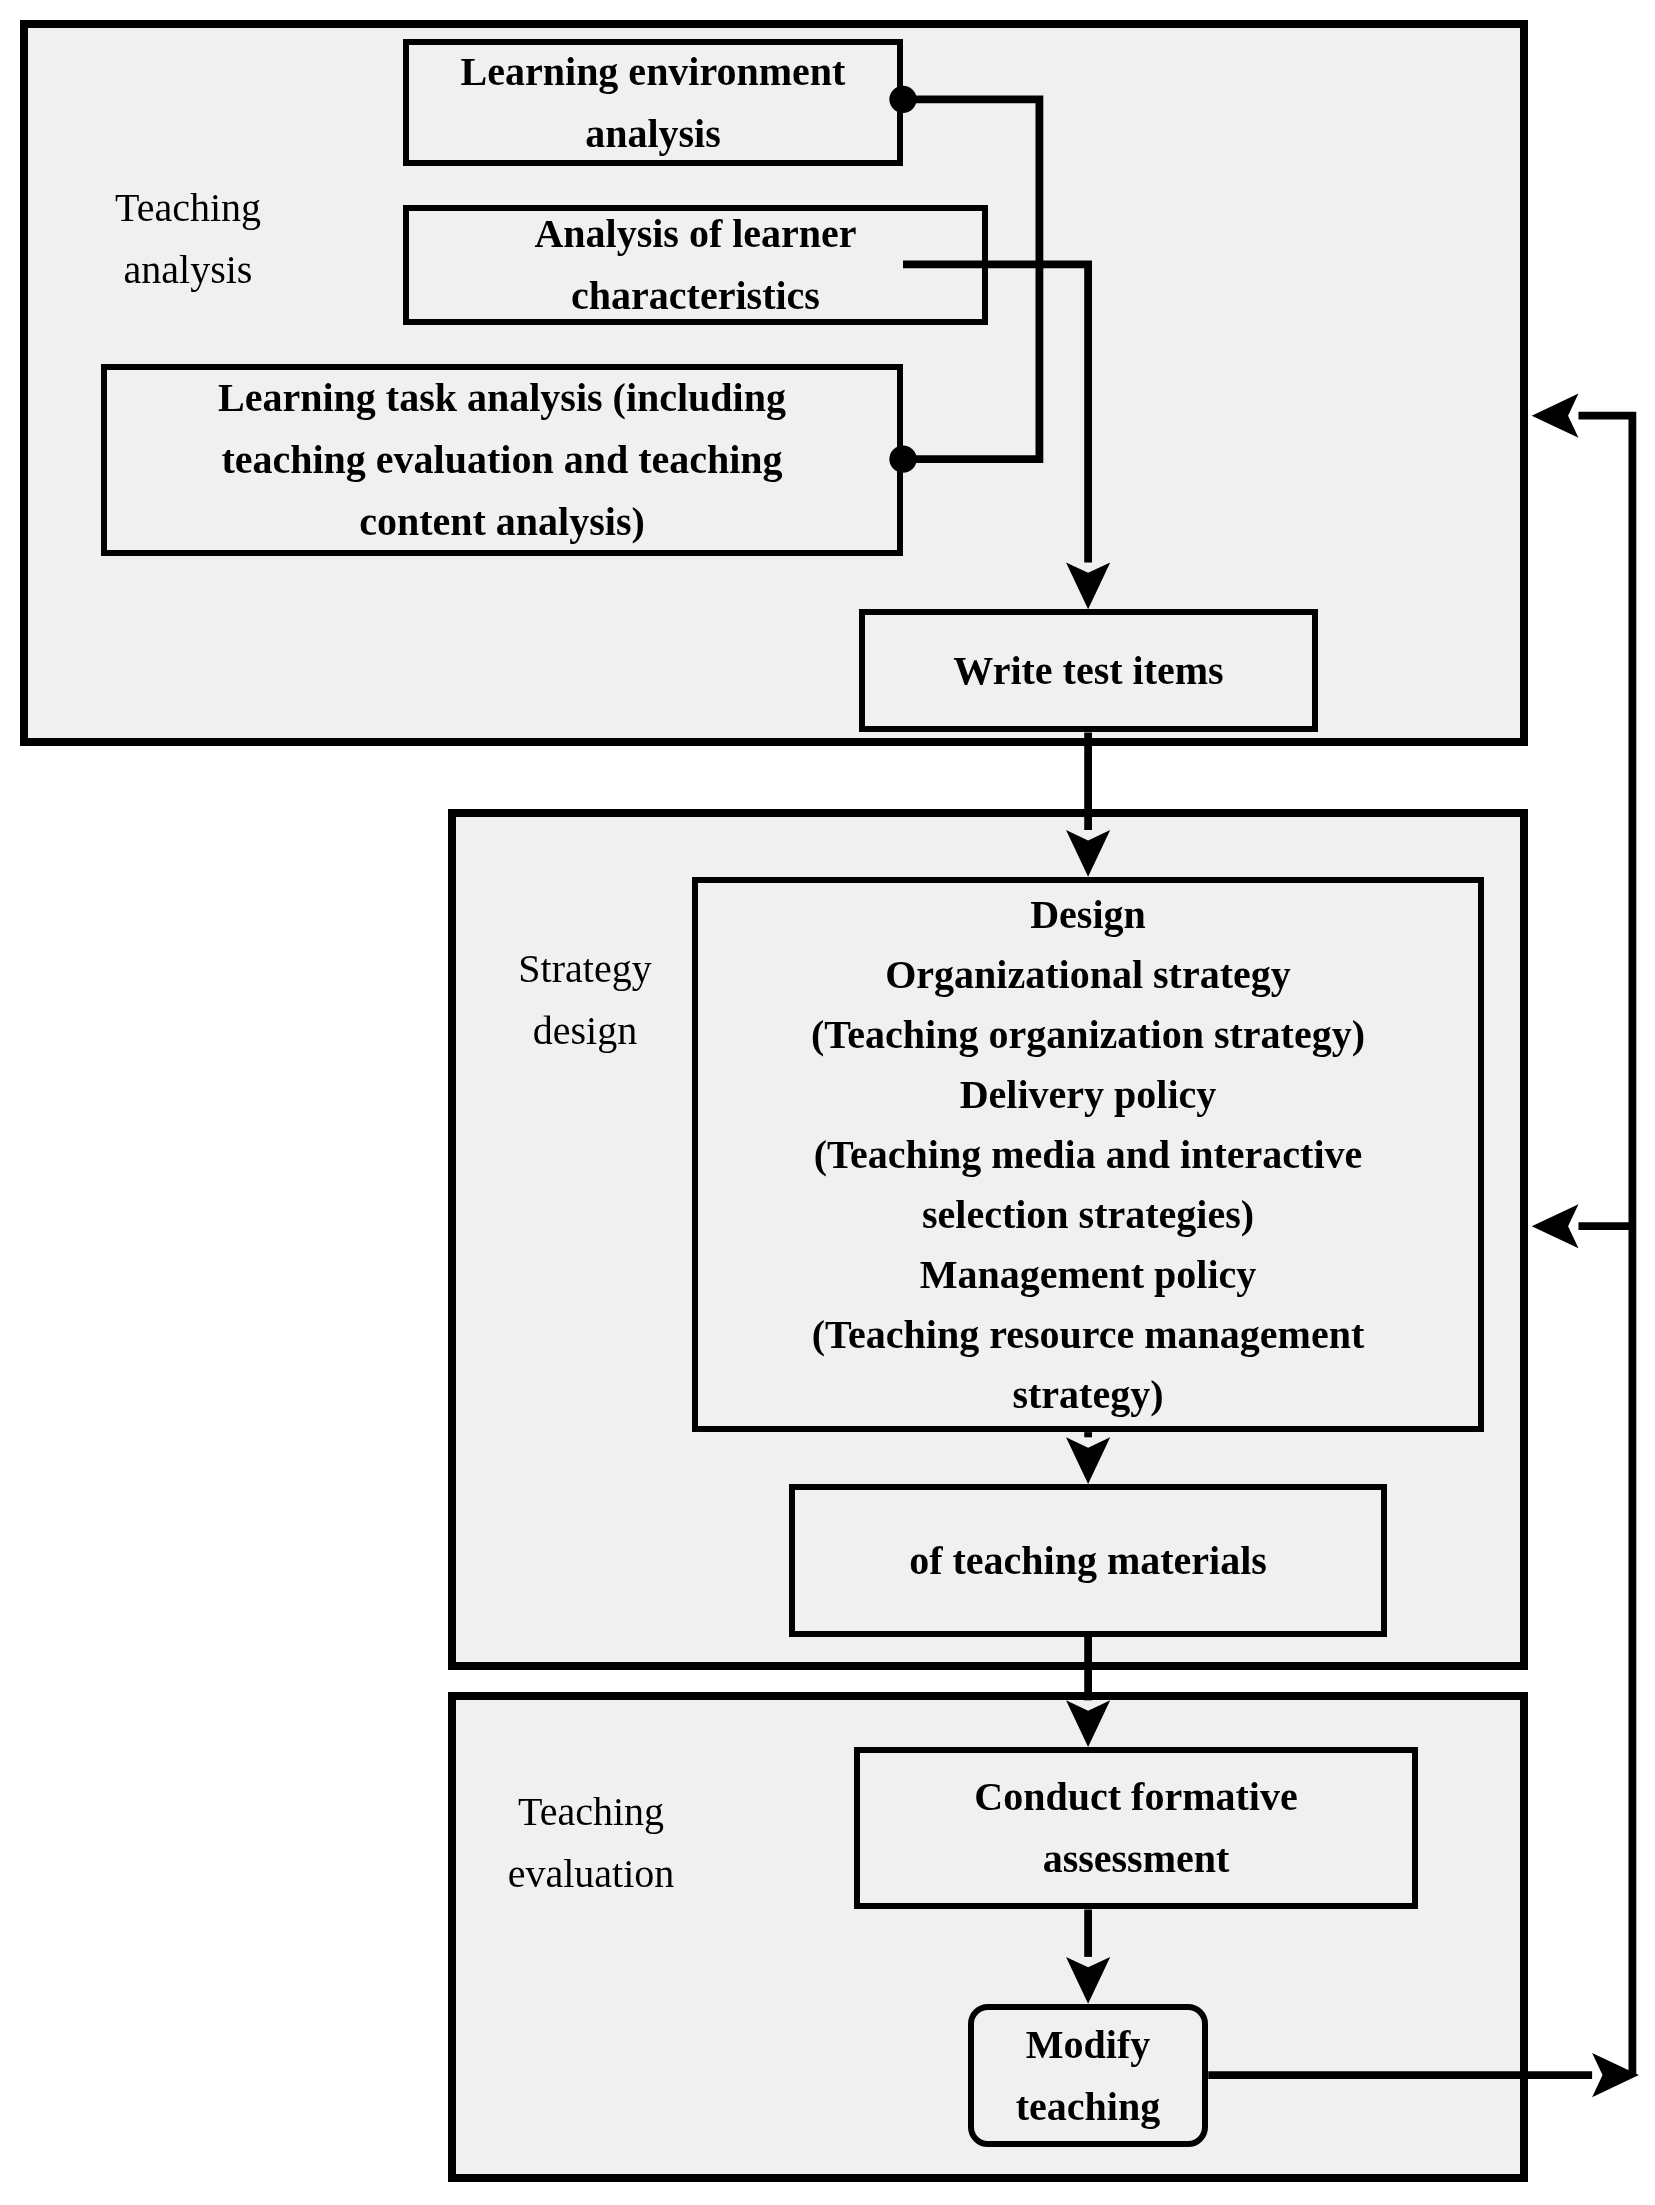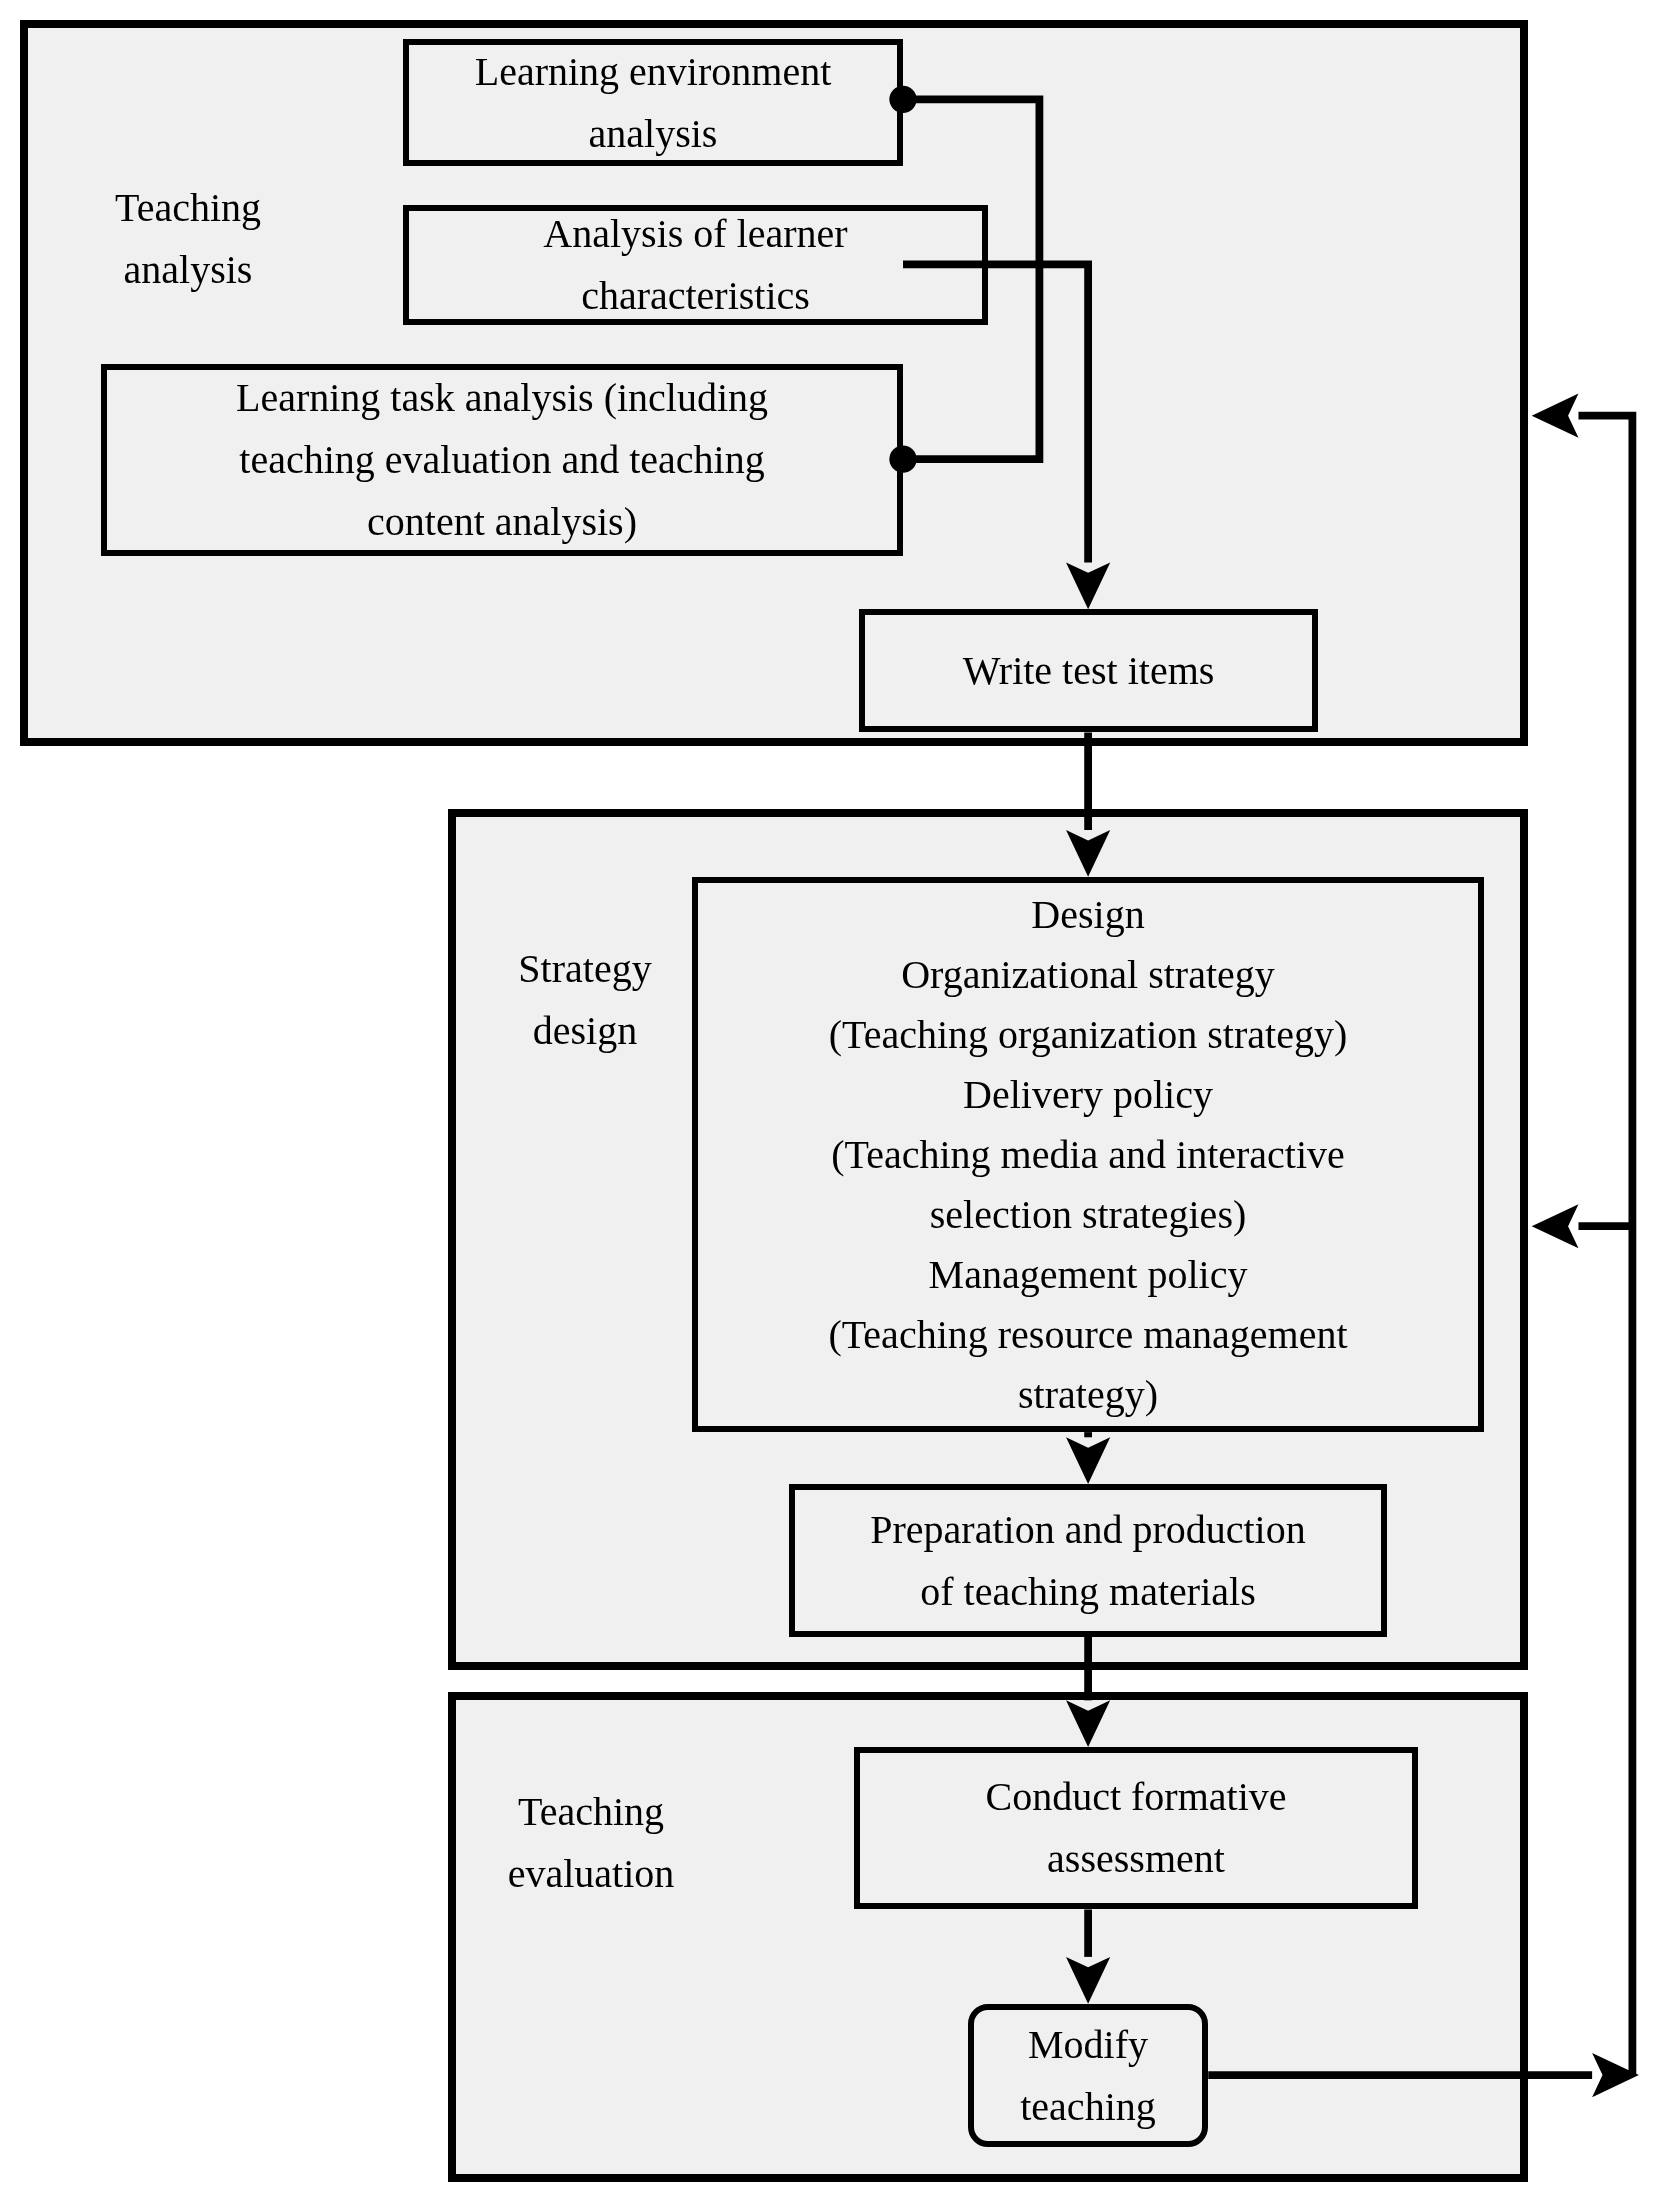--- a/index.html
+++ b/index.html
@@ -13,21 +13,21 @@
     border:8.4px solid #000;box-sizing:border-box;
   }
   .section-label{
     position:absolute;text-align:center;
     font-size:40px;line-height:62px;white-space:nowrap;
   }
   .node{
     position:absolute;background:#f0f0f0;
     border:6.5px solid #000;box-sizing:border-box;
     display:flex;flex-direction:column;align-items:center;justify-content:center;
-    text-align:center;font-size:40px;line-height:62px;
+    text-align:center;font-size:40px;line-height:62px;font-weight:bold;
   }
   .node .ln{white-space:nowrap;}
   #node-design{line-height:60px;}
   #sec-teaching-analysis{left:19.5px;top:19.5px;width:1508px;height:726px;}
   #sec-strategy-design{left:448px;top:809px;width:1080px;height:861px;}
   #sec-teaching-evaluation{left:448px;top:1692px;width:1080px;height:490px;}
   #label-teaching-analysis{left:58px;top:177px;width:260px;}
   #label-strategy-design{left:455px;top:938px;width:260px;}
   #label-teaching-evaluation{left:461px;top:1781px;width:260px;}
   #node-env{left:403px;top:39px;width:500px;height:127px;}
@@ -84,21 +84,20 @@
   <div class="ln">Organizational strategy</div>
   <div class="ln">(Teaching organization strategy)</div>
   <div class="ln">Delivery policy</div>
   <div class="ln">(Teaching media and interactive</div>
   <div class="ln">selection strategies)</div>
   <div class="ln">Management policy</div>
   <div class="ln">(Teaching resource management</div>
   <div class="ln">strategy)</div>
 </div>
 <div class="node" id="node-prep">
-  <div class="ln">Preparation and production</div>
   <div class="ln">of teaching materials</div>
 </div>
 <div class="node" id="node-conduct">
   <div class="ln">Conduct formative</div>
   <div class="ln">assessment</div>
 </div>
 <div class="node" id="node-modify">
   <div class="ln">Modify</div>
   <div class="ln">teaching</div>
 </div>

